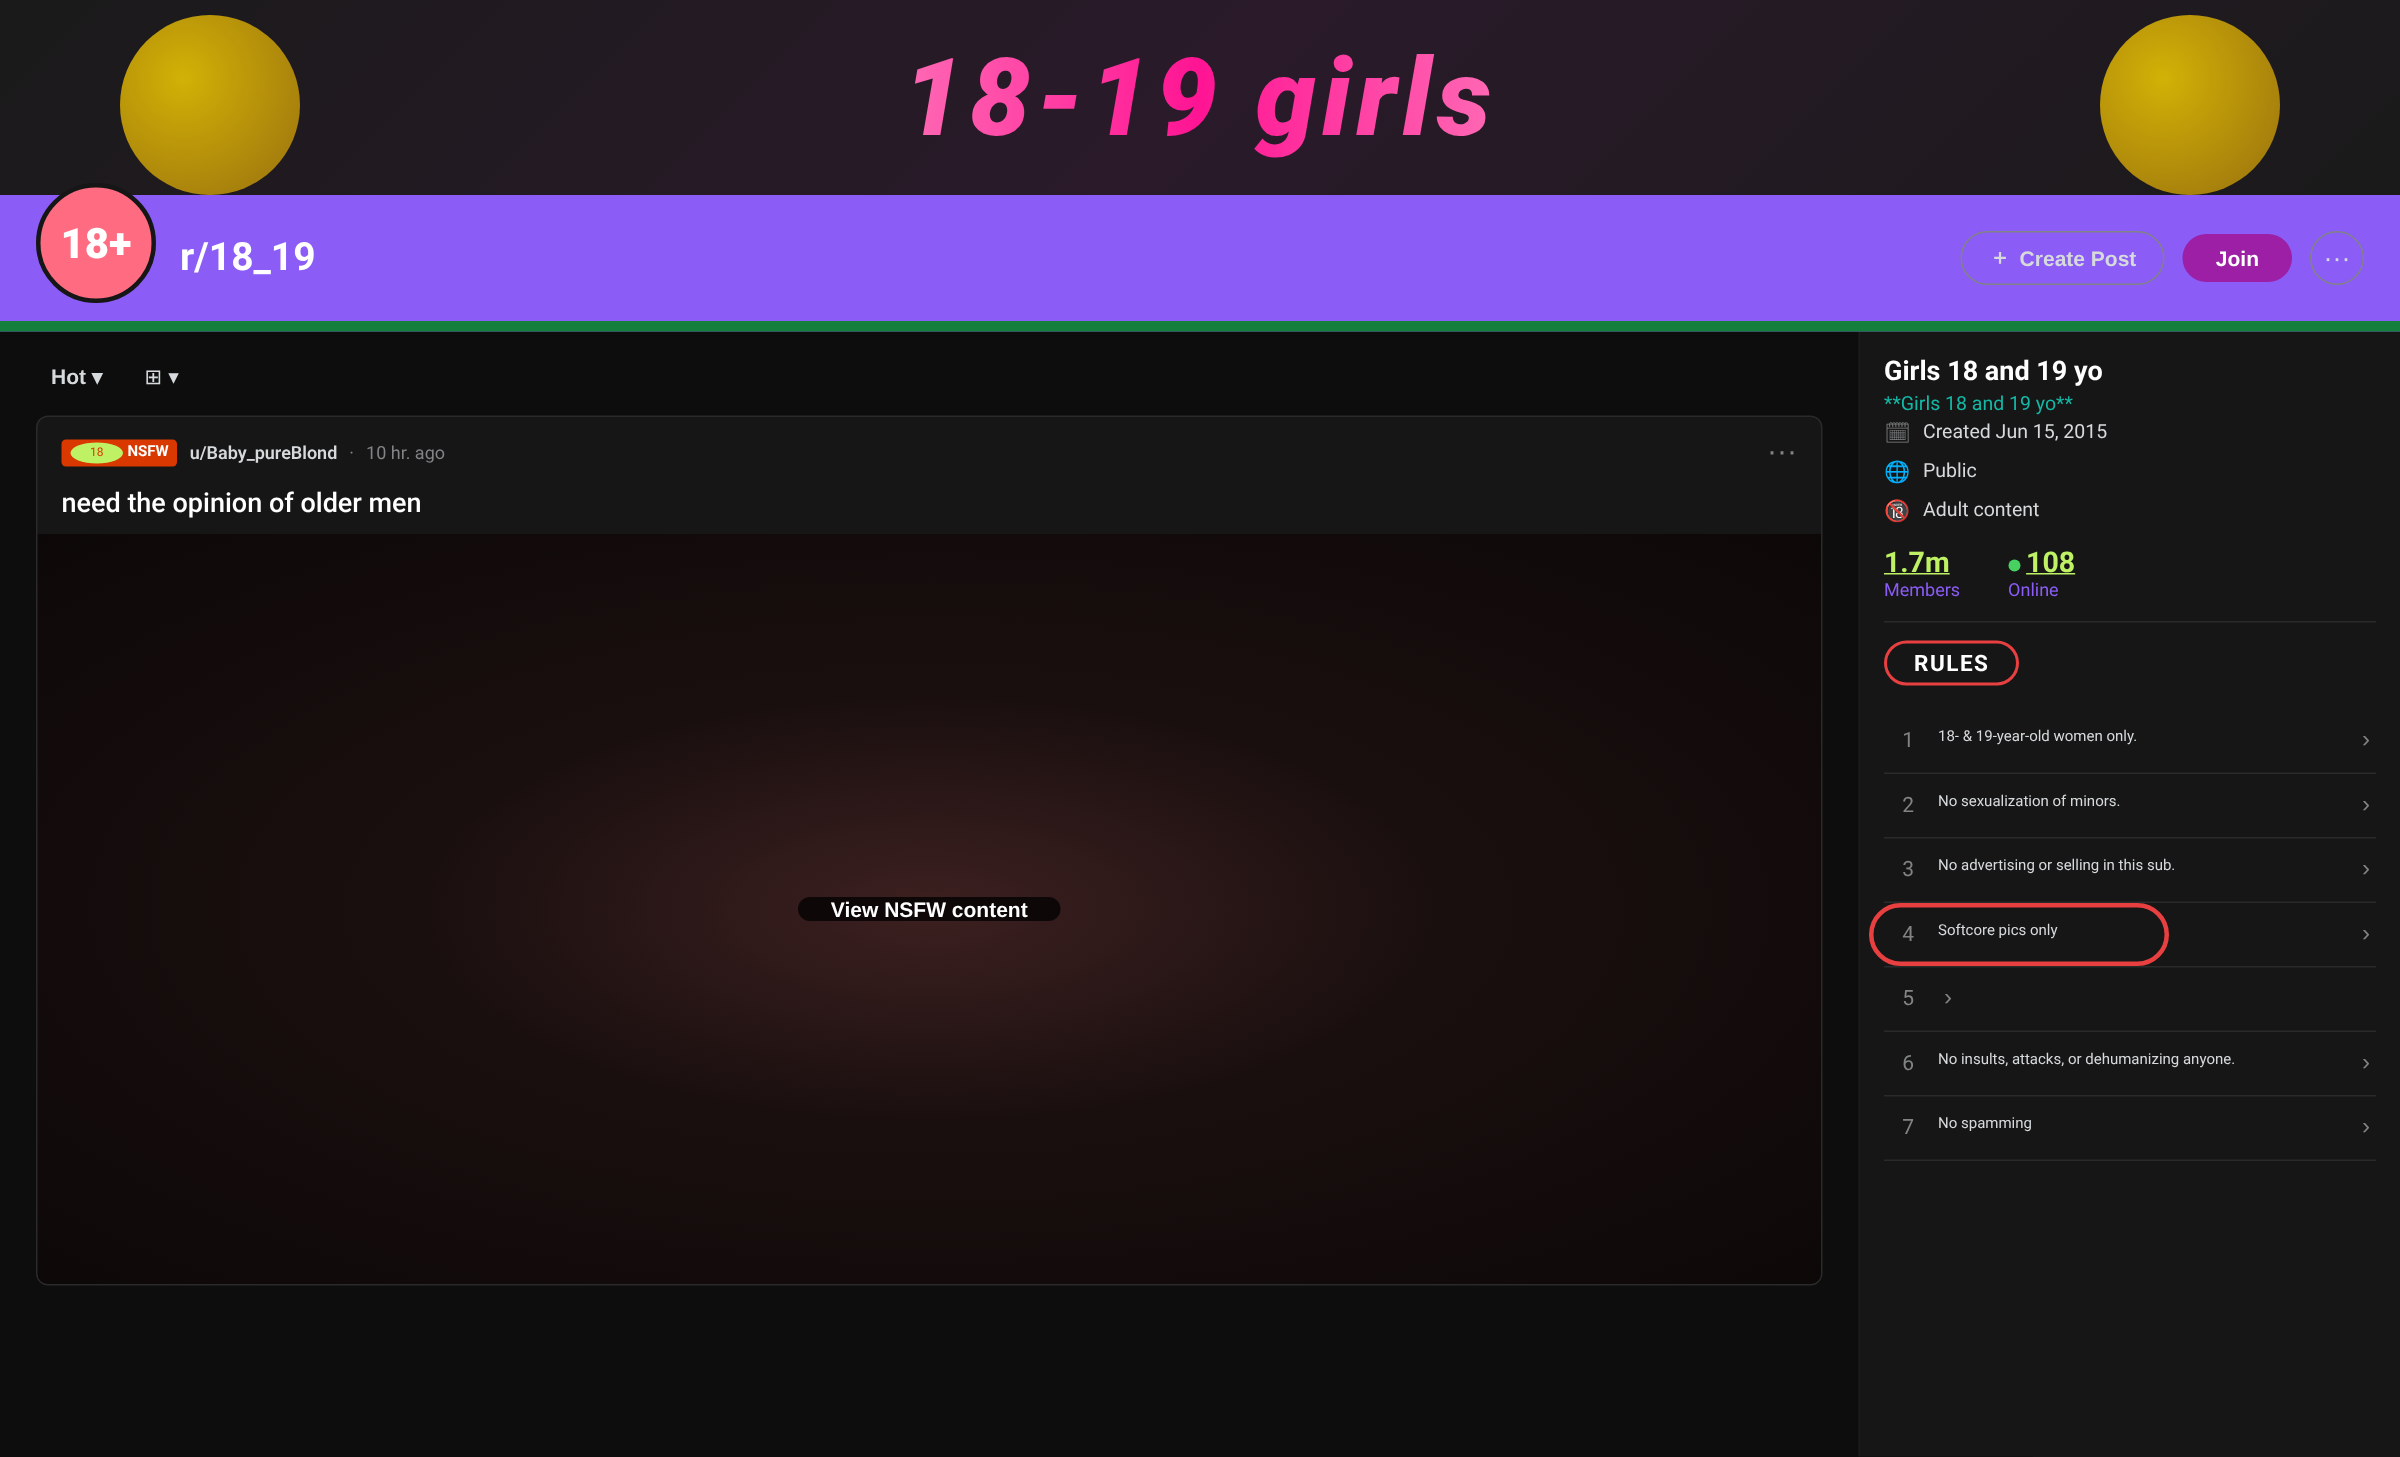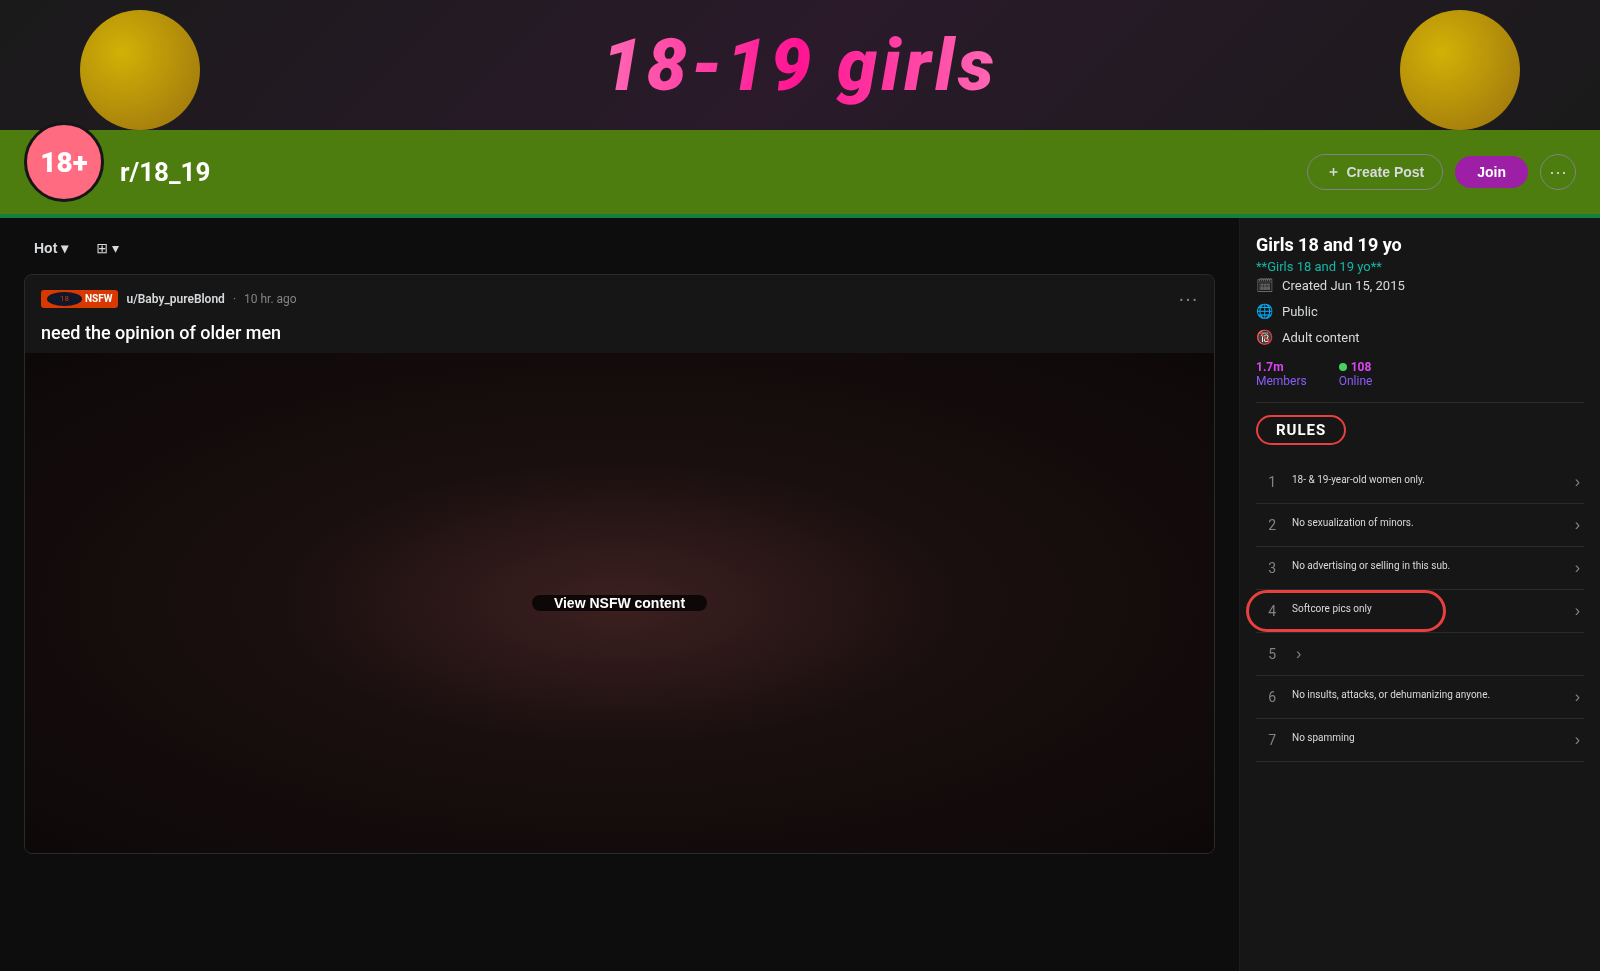--- a/index.html
+++ b/index.html
@@ -48,25 +48,25 @@
       top: 10px;
       width: 120px;
       height: 120px;
       background: radial-gradient(circle at 35% 35%, #ffd700, #b8860b);
       border-radius: 50%;
       opacity: 0.8;
     }
 
     
     .subreddit-header {
-      background: #4d7c0f;
+      background: #8b5cf6;
       padding: 12px 24px;
       display: flex;
       align-items: center;
-      border-bottom: 4px solid #15803d;
+      border-bottom: 7px solid #15803d;
       position: relative;
     }
     .sub-icon {
       width: 80px;
       height: 80px;
       border-radius: 50%;
       background: #ff6b81;
       display: flex;
       align-items: center;
       justify-content: center;
@@ -206,21 +206,21 @@
       padding: 2px 6px;
       border-radius: 3px;
       display: flex;
       align-items: center;
       gap: 3px;
     }
     .nsfw-icon {
       width: 35px;
       height: 14px;
       border-radius: 50%;
-      background: #0f172a;
+      background: #bef264;
       color: #d93900;
       font-size: 8px;
       display: flex;
       align-items: center;
       justify-content: center;
       font-weight: 400;
     }
     .post-title {
       padding: 4px 16px 10px;
       font-size: 18px;
@@ -290,23 +290,24 @@
       color: #818384;
       font-size: 14px;
     }
     .stats-row {
       display: flex;
       gap: 32px;
       margin: 14px 0;
     }
     .stat-item {}
     .stat-value {
-      font-size: 12px;
+      font-size: 19px;
       font-weight: 700;
-      color: #d946ef;
+      color: #bef264;
+      text-decoration: underline;
     }
     .stat-label {
       font-size: 12px;
       color: #8b5cf6;
     }
     .online-dot {
       display: inline-block;
       width: 8px;
       height: 8px;
       border-radius: 50%;

